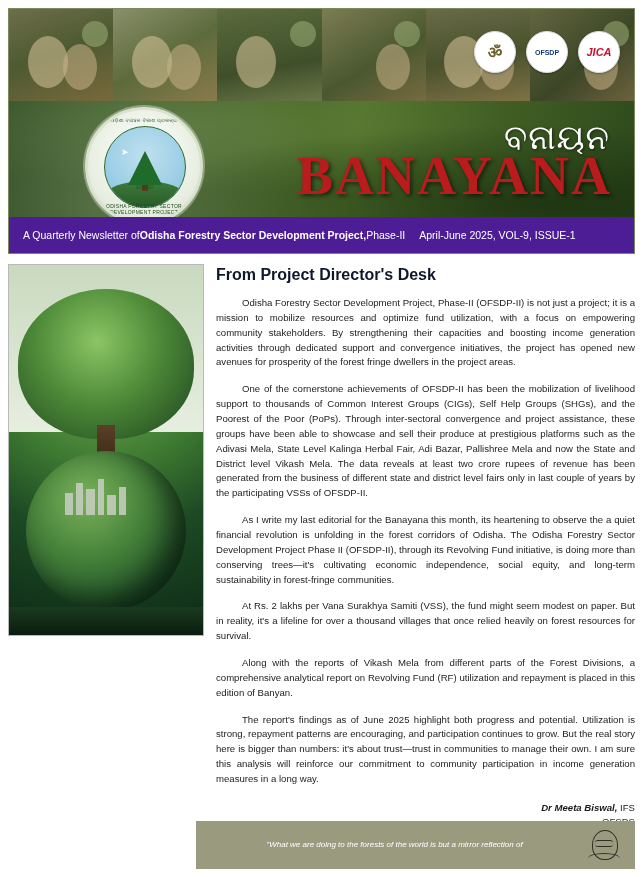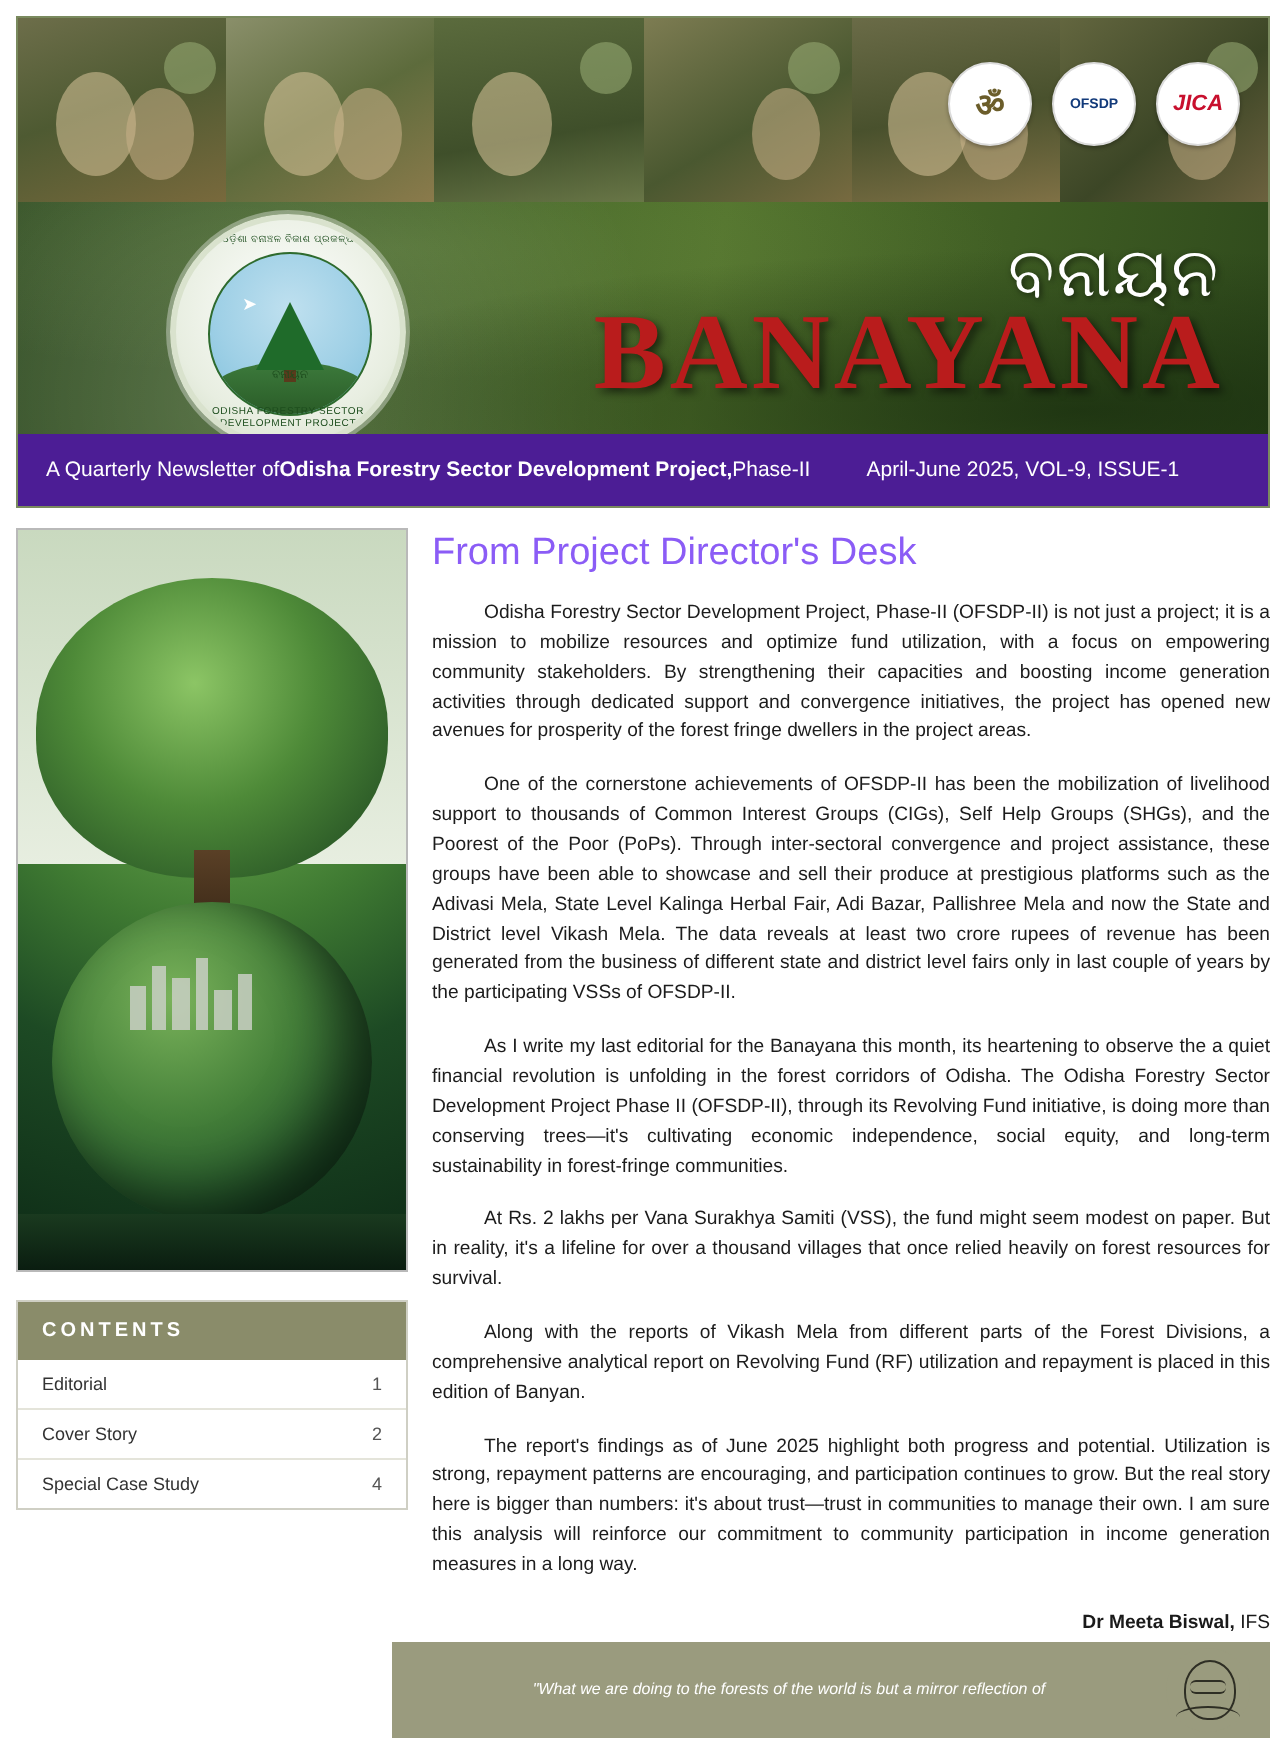--- a/index.html
+++ b/index.html
@@ -204,21 +204,21 @@
     display: flex;
     align-items: center;
     padding: 0 14px;
     box-sizing: border-box;
     color: #ffffff;
     font-size: 10.5px;
     z-index: 5;
   }
   .mast-strip .s-light { font-weight: normal; }
   .mast-strip .s-bold { font-weight: bold; }
-  .mast-strip .s-date { margin-left: 28px; }
+  .mast-strip .s-date { margin-left: 14px; }
 
   
   .content {
     display: flex;
     gap: 12px;
     margin-top: 10px;
   }
   .col-left {
     width: 196px;
     flex: 0 0 196px;
@@ -306,41 +306,41 @@
     font-size: 9px;
     color: #333;
     padding: 7px 12px;
     border-bottom: 1px solid #e4e4da;
   }
   .contents-row:last-child { border-bottom: none; }
   .contents-row .pg { color: #555; }
 
   
   .art-title {
-    color: #8b5cf6;
-    font-size: 19px;
-    font-weight: normal;
+    color: #0f172a;
+    font-size: 16px;
+    font-weight: bold;
     margin: 2px 0 10px 0;
     font-family: "Liberation Sans", sans-serif;
   }
   .art-p {
     font-size: 9.6px;
     line-height: 1.55;
     text-align: justify;
     margin: 12px 0 9px 0;
     text-indent: 26px;
     color: #1c1c1c;
   }
   .signature {
     text-align: right;
     margin-top: 14px;
     font-size: 9.6px;
     line-height: 1.5;
   }
-  .sig-name { font-weight: bold; }
+  .sig-name { font-weight: bold; font-style: italic; }
   .sig-role { color: #333; }
 
   
   .quote-bar {
     position: absolute;
     left: 196px;
     right: 8px;
     bottom: 8px;
     height: 48px;
     background: #9a9b7e;
@@ -468,36 +468,20 @@
           <i style="left:0;width:8px;height:22px;"></i>
           <i style="left:11px;width:7px;height:32px;"></i>
           <i style="left:21px;width:9px;height:26px;"></i>
           <i style="left:33px;width:6px;height:36px;"></i>
           <i style="left:42px;width:9px;height:20px;"></i>
           <i style="left:54px;width:7px;height:28px;"></i>
         </div>
         <div class="fi-ground"></div>
       </div>
 
-      <div class="contents-box">
-        <div class="contents-head">CONTENTS</div>
-
-        <div class="contents-row">
-          <span>Editorial</span>
-          <span class="pg">1</span>
-        </div>
-        <div class="contents-row">
-          <span>Cover Story</span>
-          <span class="pg">2</span>
-        </div>
-        <div class="contents-row">
-          <span>Special Case Study</span>
-          <span class="pg">4</span>
-        </div>
-      </div>
     </div>
 
     <div class="col-right">
       <div class="art-title">From Project Director's Desk</div>
 
       <p class="art-p">Odisha Forestry Sector Development Project, Phase-II (OFSDP-II) is not just a project; it is a mission to mobilize resources and optimize fund utilization, with a focus on empowering community stakeholders. By strengthening their capacities and boosting income generation activities through dedicated support and convergence initiatives, the project has opened new avenues for prosperity of the forest fringe dwellers in the project areas.</p>
       <p class="art-p">One of the cornerstone achievements of OFSDP-II has been the mobilization of livelihood support to thousands of Common Interest Groups (CIGs), Self Help Groups (SHGs), and the Poorest of the Poor (PoPs). Through inter-sectoral convergence and project assistance, these groups have been able to showcase and sell their produce at prestigious platforms such as the Adivasi Mela, State Level Kalinga Herbal Fair, Adi Bazar, Pallishree Mela and now the State and District level Vikash Mela. The data reveals at least two crore rupees of revenue has been generated from the business of different state and district level fairs only in last couple of years by the participating VSSs of OFSDP-II.</p>
       <p class="art-p">As I write my last editorial for the Banayana this month, its heartening to observe the a quiet financial revolution is unfolding in the forest corridors of Odisha. The Odisha Forestry Sector Development Project Phase II (OFSDP-II), through its Revolving Fund initiative, is doing more than conserving trees—it's cultivating economic independence, social equity, and long-term sustainability in forest-fringe communities.</p>
       <p class="art-p">At Rs. 2 lakhs per Vana Surakhya Samiti (VSS), the fund might seem modest on paper. But in reality, it's a lifeline for over a thousand villages that once relied heavily on forest resources for survival.</p>
       <p class="art-p">Along with the reports of Vikash Mela from different parts of the Forest Divisions, a comprehensive analytical report on Revolving Fund (RF) utilization and repayment is placed in this edition of Banyan.</p>

